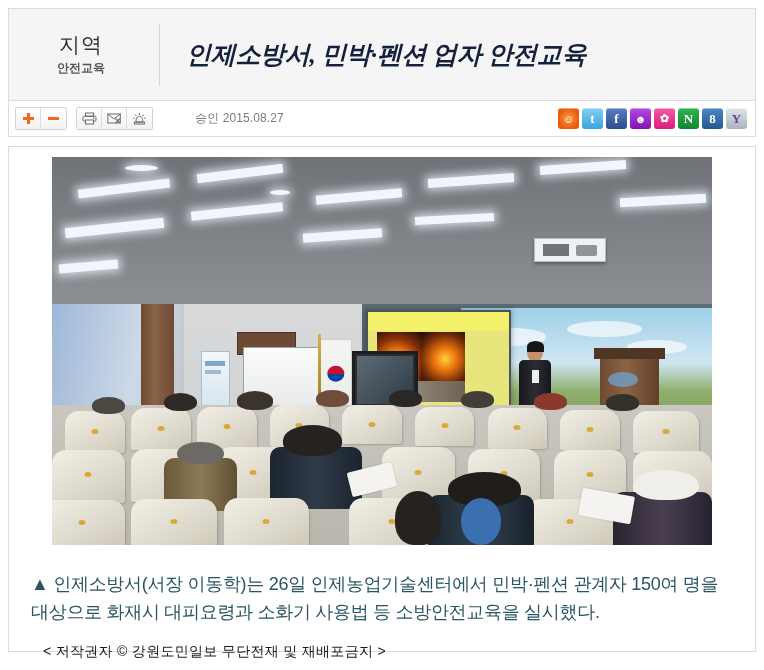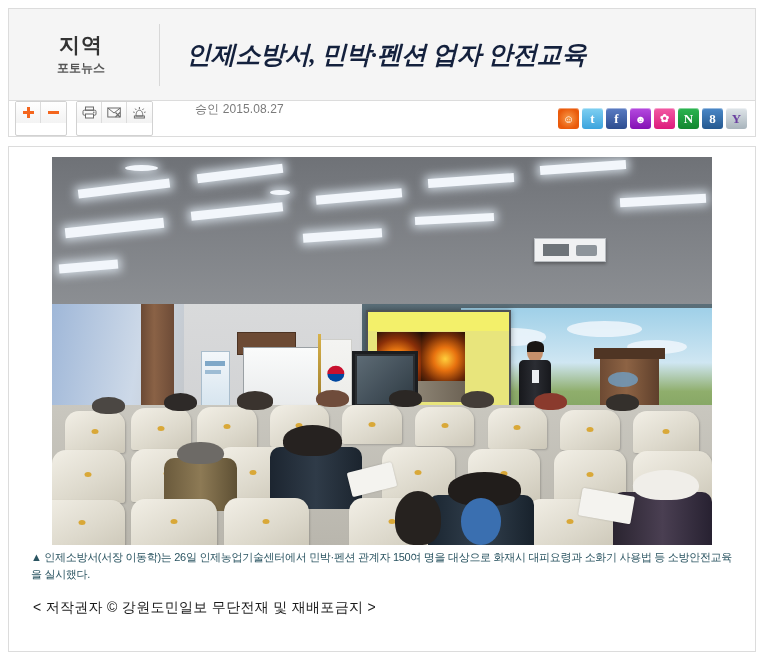--- a/index.html
+++ b/index.html
@@ -20,21 +20,21 @@
     display: flex;
     align-items: center;
   }
   .section-block {
     width: 150px;
     text-align: center;
     padding-right: 6px;
     color: #3a3a3a;
   }
   .section-main {
-    font-size: 21px; font-weight: bold; letter-spacing: 1px;
+    font-size: 21px; font-weight: normal; letter-spacing: 1px;
     color: #333; line-height: 1.25;
   }
   .section-sub1 { font-size: 12px; color: #555; line-height: 1.5; font-weight: bold; }
   .section-sub2 { font-size: 12px; color: #555; line-height: 1.5; font-weight: bold; }
   .header-divider { width: 1px; height: 62px; background: #d8d8d8; }
   .title-block { flex: 1; padding-left: 26px; }
   .article-title {
     font-size: 25px;
     font-weight: bold;
     color: #14213d;
@@ -45,20 +45,21 @@
 
   
   .toolbar {
     position: relative;
     height: 36px;
     border-left: 1px solid #dcdcdc;
     border-right: 1px solid #dcdcdc;
     border-bottom: 1px solid #dcdcdc;
     background: #ffffff;
     display: flex;
+    align-items: center;
     padding: 0 8px 0 6px;
   }
   .btn-group { display: flex; border: 1px solid #d2d2d2; border-radius: 2px; overflow: hidden; background:#fff; }
   .tb-btn {
     width: 25px; height: 21px;
     display: flex; align-items: center; justify-content: center;
     background: linear-gradient(#ffffff,#f3f3f3);
     border-right: 1px solid #dcdcdc;
     cursor: pointer;
   }
@@ -106,29 +107,29 @@
     position: relative;
     padding: 10px 0 0 0;
   }
   .photo-wrap { display:flex; justify-content:center; }
   .photo {
     width: 660px; height: 388px;
     position: relative; overflow: hidden;
     background:#5b5f63;
   }
   .caption {
-    margin: 4px 22px 0 22px;
-    font-size: 11px;
+    margin: 26px 22px 0 22px;
+    font-size: 18px;
     line-height: 1.55;
     color: #2a5461;
     letter-spacing: -0.3px;
   }
   .caption .tri { color:#2a5461; }
   .copyright {
-    margin: 16px 22px 0 24px;
+    margin: 16px 22px 0 34px;
     font-size: 14px;
     color: #1a1a1a;
     letter-spacing: 0.3px;
   }
 
   
   .ceiling { position:absolute; left:0; top:0; width:100%; height:40%;
     background: linear-gradient(#6f7277 0%, #7d8085 45%, #8d9094 100%); }
   .clight { position:absolute; background:#f2f6fb; box-shadow:0 0 10px 3px rgba(235,245,255,.75); }
   .wall { position:absolute; left:0; top:38%; width:100%; height:38%;
@@ -193,21 +194,21 @@
     box-shadow:0 0 2px rgba(0,0,0,.2); }
 </style>
 </head>
 <body>
 
 <div class="page">
 
   <div class="article-header">
     <div class="section-block">
       <div class="section-main">지역</div>
-      <div class="section-sub2">포토뉴스</div>
+      <div class="section-sub2">안전교육</div>
     </div>
     <div class="header-divider"></div>
     <div class="title-block">
       <h1 class="article-title">인제소방서, 민박·펜션 업자 안전교육</h1>
     </div>
   </div>
 
   <div class="toolbar">
     <div class="btn-group">
       <div class="tb-btn">

